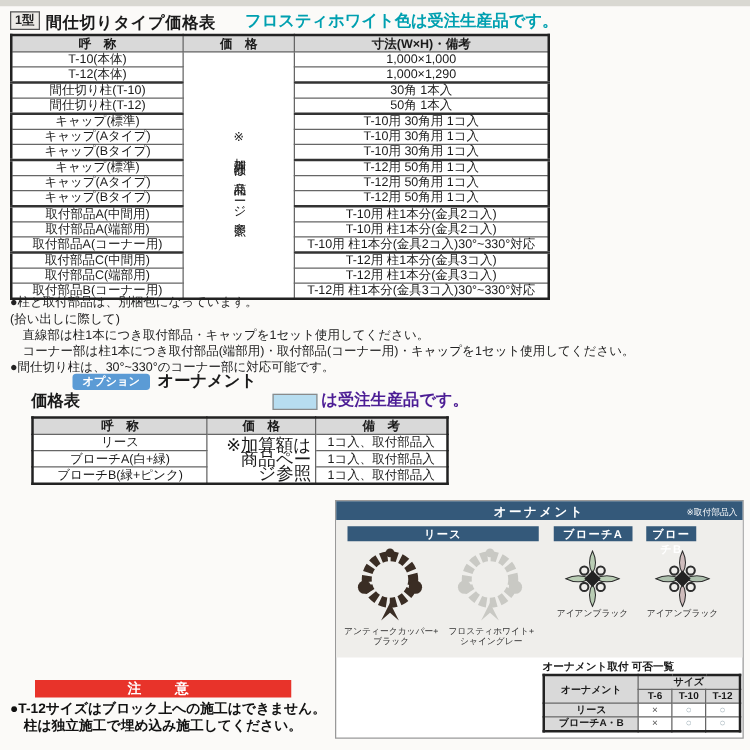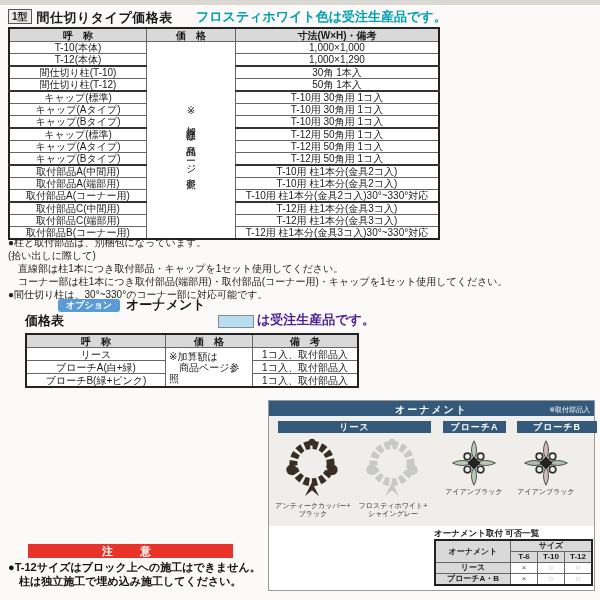--- a/index.html
+++ b/index.html
@@ -48,32 +48,32 @@
   #price-label{left:25px;top:312px;font-size:13px;font-weight:bold;}
   #legend-box{left:218px;top:315px;width:34px;height:11px;background:#b7ddf0;border:1px solid #8a8a8a;}
   #legend-text{left:257px;top:311px;font-size:13px;font-weight:bold;color:#4c1d95;}
 
   
   #orn-table{left:25px;top:333px;}
   #orn-table th,#orn-table td{height:12px;}
   .o-name{width:132px;}
   .o-price{width:80px;}
   .o-remark{width:98px;}
-  td.pnote{white-space:pre-line;text-align:left;font-size:10px;line-height:11px;vertical-align:middle;}
+  td.pnote{white-space:pre-line;text-align:right;font-size:14px;line-height:11px;vertical-align:middle;}
 
   
   #panel{left:268px;top:400px;width:325px;height:189px;background:#fff;border:1px solid #999;}
   #panel-bar{position:absolute;left:0;top:0;width:100%;height:15px;background:#34597a;color:#fff;}
   #panel-bar .t{position:absolute;left:0;right:0;top:2px;text-align:center;font-size:10px;font-weight:bold;letter-spacing:2px;}
   #panel-bar .n{position:absolute;right:4px;top:4px;font-size:7px;}
   #panel-gray{position:absolute;left:0;top:15px;width:100%;height:110px;background:#efeeeb;}
   .sub-bar{position:absolute;top:5px;height:12px;background:#34597a;color:#fff;font-size:9px;font-weight:bold;text-align:center;line-height:12px;letter-spacing:1px;}
   #sb-wreath{left:9px;width:153px;}
   #sb-brooch-a{left:174px;width:63px;}
-  #sb-brooch-b{left:248px;width:80px;}
+  #sb-brooch-b{left:248px;width:40px;}
   .orn{position:absolute;}
   .cap{position:absolute;font-size:7px;line-height:8px;text-align:center;color:#333;white-space:pre-line;}
 
   
   #avail-title{position:absolute;left:165px;top:127px;font-size:8.5px;font-weight:bold;}
   #avail-table{position:absolute;left:165px;top:138px;}
   #avail-table th,#avail-table td{font-size:8px;height:10px;padding:0 2px;line-height:10px;}
   .a-name{width:70px;}
   .a-size{width:22px;}
   td.mark{color:#555;}

